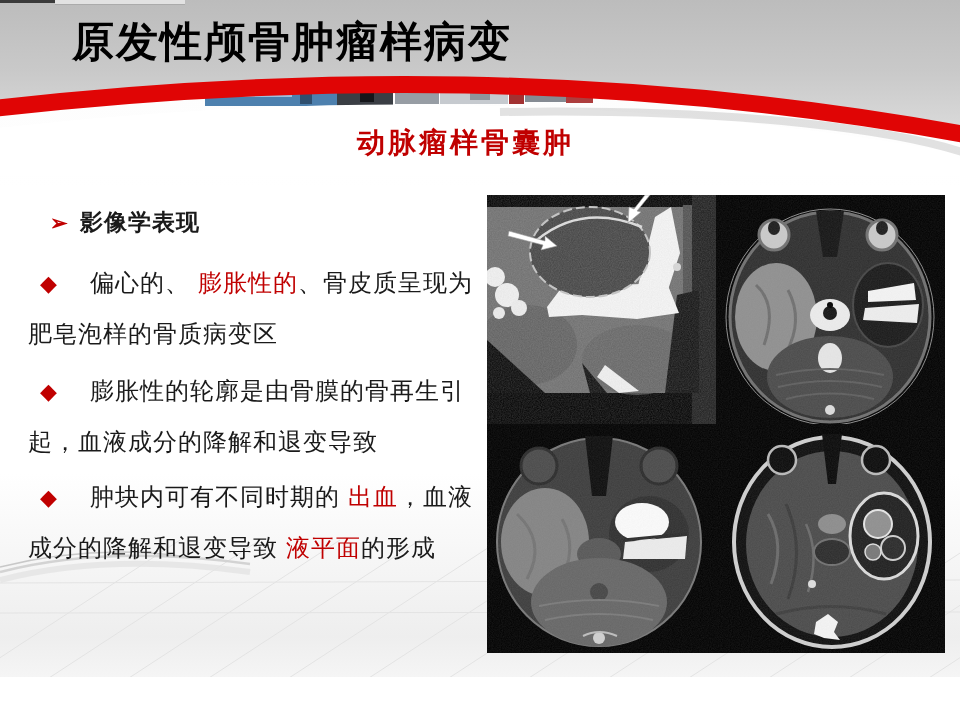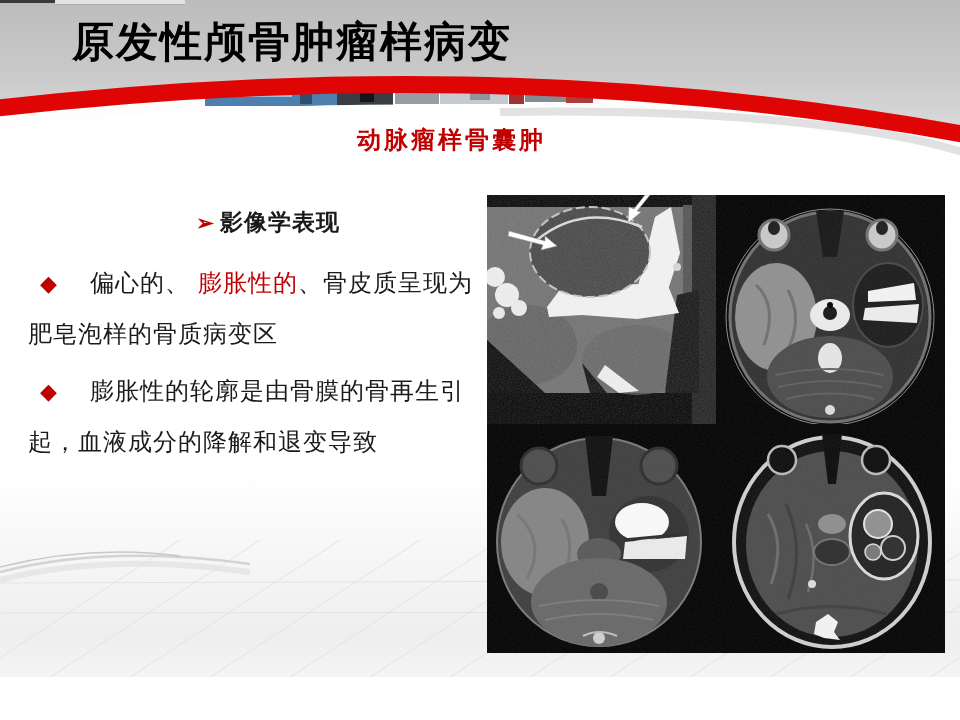--- a/index.html
+++ b/index.html
@@ -14,29 +14,29 @@
   .edge-dark{position:absolute; left:0; top:0; width:55px; height:3px; background:#3a3a3a; z-index:4;}
   .edge-light{position:absolute; left:55px; top:0; width:130px; height:4px; background:#e2e2e2; border-bottom:1px solid #ababab; z-index:4;}
   
   .title{
     position:absolute; left:72px; top:14px; z-index:3;
     font-family:"DejaVu Serif", serif; font-weight:700; font-size:42px;
     letter-spacing:2px; color:#000;
   }
   .subtitle{
     position:absolute; left:357px; top:124px; z-index:3;
-    font-weight:700; font-size:24px; letter-spacing:3px; color:#c00000;
+    font-weight:700; font-size:28px; letter-spacing:3px; color:#c00000;
   }
   
   .bullet{
     position:absolute; left:28px; width:452px; margin:0; z-index:3;
     font-size:24px; line-height:50px; letter-spacing:1px; color:#1a1a1a;
   }
   .bullet .red{color:#c00000;margin-left:8px;}
-  .b-head{top:197px; font-weight:700; font-size:23px;text-align:center;}
+  .b-head{top:197px; font-weight:700; font-size:23px;}
   .b2{top:258px;}
   .b3{top:366px;}
   .b4{top:472px;}
   .marker-arrow{display:inline-block; width:52px; padding-left:22px; box-sizing:content-box;
     width:30px; color:#c00000; font-size:21px; letter-spacing:0;}
   .marker-diamond{display:inline-block; padding-left:12px; width:50px; box-sizing:content-box;
     color:#c00000; font-size:22px; letter-spacing:0;}
   
   .scan-grid{
     position:absolute; left:487px; top:195px; width:458px; height:458px; z-index:1;
@@ -106,20 +106,21 @@
 
   <div class="title">原发性颅骨肿瘤样病变</div>
   <div class="subtitle">动脉瘤样骨囊肿</div>
 
   <p class="bullet b-head"><span class="marker-arrow">➢</span><span>影像学表现</span></p>
 
   <p class="bullet b2"><span class="marker-diamond">◆</span><span>偏心的、</span><span class="red">膨胀性的</span><span>、骨皮质呈现为肥皂泡样的骨质病变区</span></p>
 
   <p class="bullet b3"><span class="marker-diamond">◆</span><span>膨胀性的轮廓是由骨膜的骨再生引起，血液成分的降解和退变导致</span></p>
 
+  <p class="bullet b4"><span class="marker-diamond">◆</span><span>肿块内可有不同时期的</span><span class="red">出血</span><span>，血液成分的降解和退变导致</span><span class="red">液平面</span><span>的形成</span></p>
 
   <svg width="0" height="0" style="position:absolute" aria-hidden="true">
     <defs>
       <filter id="grain" x="0%" y="0%" width="100%" height="100%">
         <feTurbulence type="fractalNoise" baseFrequency="0.9" numOctaves="2" stitchTiles="stitch" result="t"></feTurbulence>
         <feColorMatrix in="t" type="matrix" values="0 0 0 0 0.55  0 0 0 0 0.55  0 0 0 0 0.55  0 0 0 0.6 0"></feColorMatrix>
       </filter>
     </defs>
   </svg>
 

